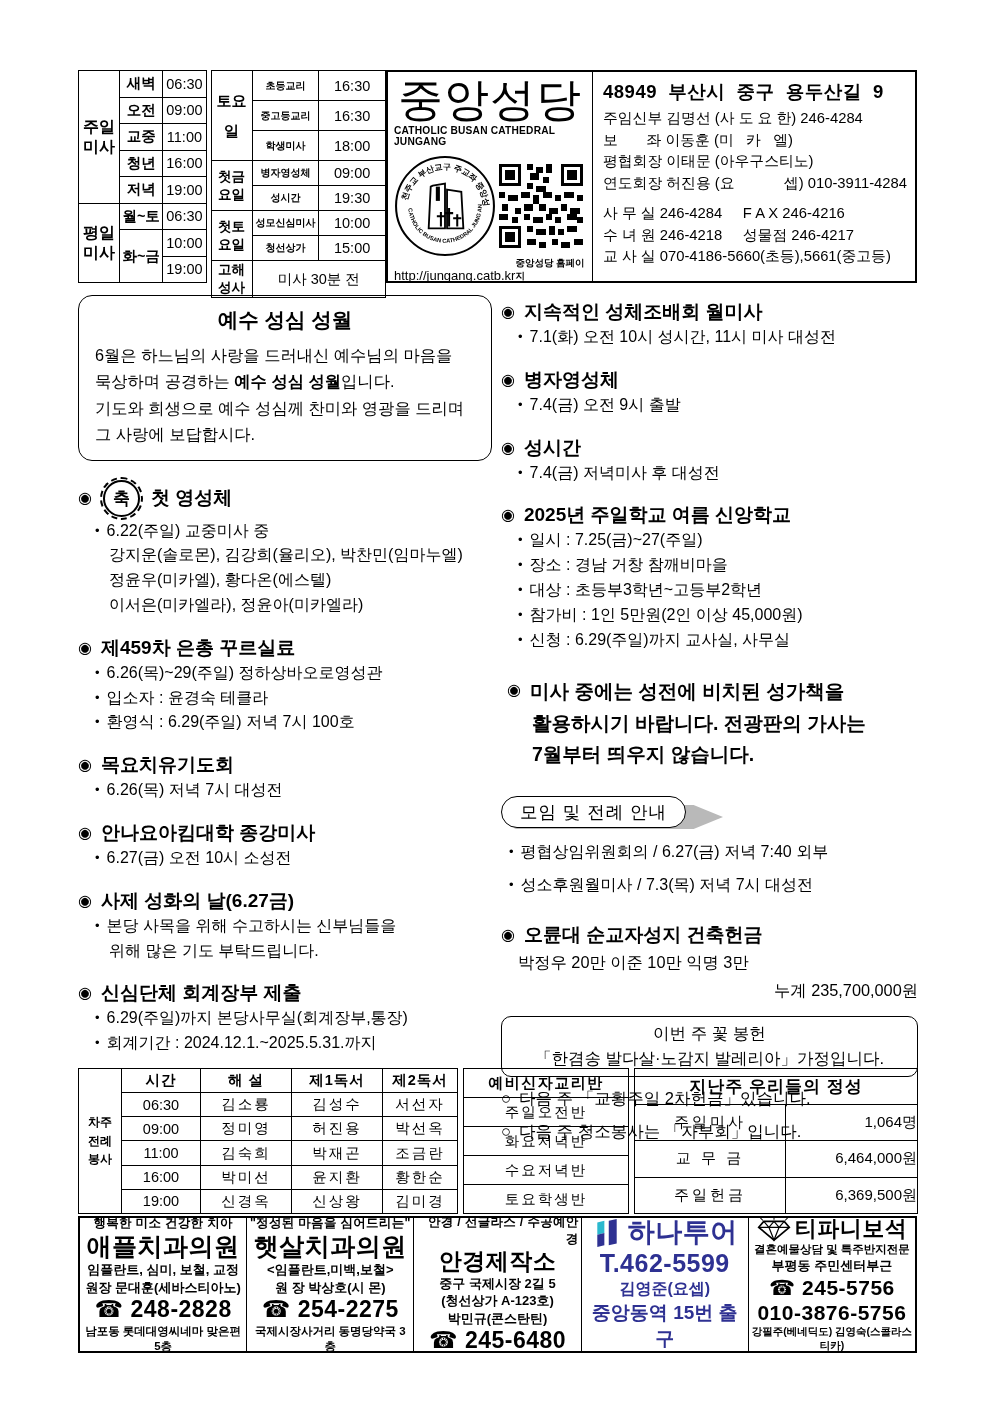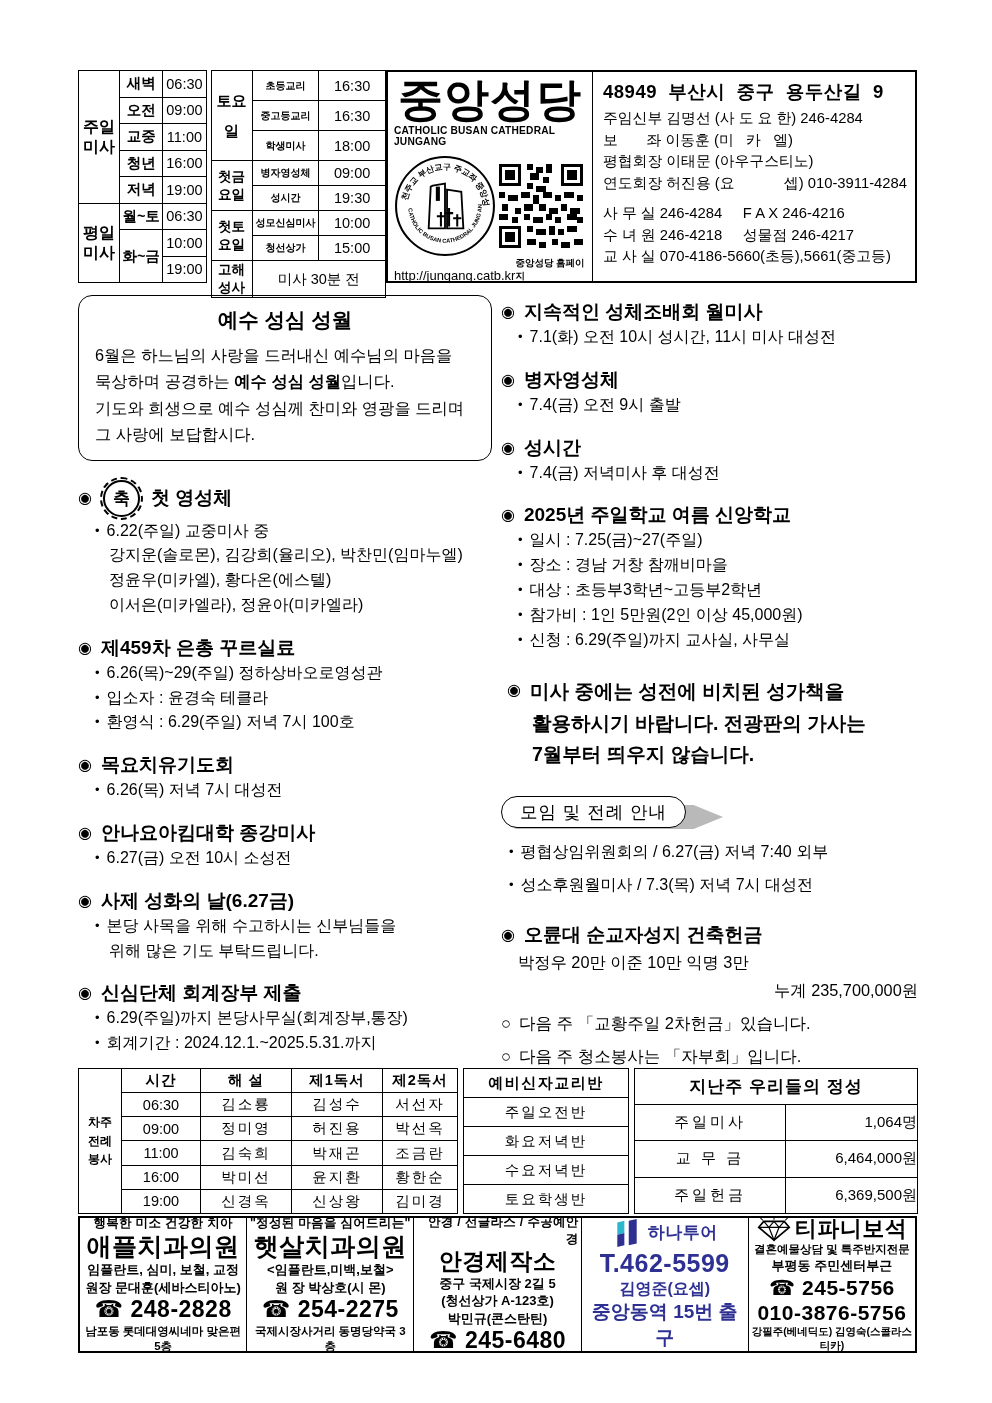--- a/index.html
+++ b/index.html
@@ -18,21 +18,21 @@
   table.mt1 td{height:25px;}
   table.mt1 .glabel{font-weight:bold; font-size:16px; word-break:break-all; line-height:1.25; width:40px;}
   table.mt2{width:176px;}
   table.mt2 td{height:24px;}
   table.mt2 .satlabel{font-weight:bold; font-size:15px; width:40px; word-break:break-all; line-height:2.0;}
   table.mt2 .grplabel{font-weight:bold; font-size:13.5px; width:58px;}
   table.mt2 .nm{font-weight:bold; font-size:10px;}
   
   .header-box{position:absolute; left:386px; top:70px; width:531px; height:213px; border:2px solid #000; display:flex; box-sizing:border-box;}
   .logo-block{width:228px; border-right:1.6px solid #000; box-sizing:border-box; padding:4px 6px 2px 6px; display:flex; flex-direction:column; align-items:center;}
-  .logo-title{font-size:45px; font-weight:bold; letter-spacing:1px; line-height:1.05;}
+  .logo-title{font-size:45px; font-weight:normal; letter-spacing:1px; line-height:1.05;}
   .logo-sub{font-size:10.2px; font-weight:bold; letter-spacing:.2px; margin-top:2px;}
   .logo-mid{display:flex; width:100%; justify-content:space-between; align-items:center; margin-top:8px; flex:1;}
   .logo-foot{display:flex; width:100%; justify-content:space-between; align-items:flex-end;}
   .logo-url{font-size:13px;}
   .qr-caption{font-size:9.5px; font-weight:bold;}
   
   .contact-block{flex:1; padding:7px 8px 4px 10px; box-sizing:border-box;}
   .contact-address{font-size:18.5px; font-weight:bold; letter-spacing:.5px; margin-bottom:4px; white-space:pre;}
   .contact-line{font-size:14.8px; line-height:21.5px; white-space:pre;}
   .contact-group2{margin-top:9px;}
@@ -85,21 +85,21 @@
   .ad{flex:1; border-left:1.6px solid #000; display:flex; flex-direction:column; justify-content:center;
       align-items:center; text-align:center; padding:2px 2px; box-sizing:border-box; overflow:hidden;}
   .ad:first-child{border-left:none;}
   .ad .tag{font-size:12.5px; font-weight:bold; letter-spacing:.3px;text-align:right;}
   .ad .name{font-size:25px; font-weight:bold; letter-spacing:.5px; line-height:1.15;}
   .ad .small{font-size:13px; font-weight:bold; line-height:1.35;}
   .ad .phone{font-size:23px; font-weight:bold; letter-spacing:.5px; line-height:1.2;}
   .ad .foot{font-size:11.5px; font-weight:bold;}
   .hana{color:#2e3192;}
   .hana-row{display:flex; align-items:center; gap:6px;}
-  .hana .name{font-size:17px;}
+  .hana .name{font-size:27px;}
   .hana .phone{font-size:25px;}
   .hana .small{font-size:16px;}
   .hana .loc{font-size:19px; font-weight:bold;}
   .tif .name{font-size:22px;}
   .tif .phone{font-size:21px;}
   .tif-row{display:flex; align-items:center; gap:4px;}
 </style>
 </head>
 <body>
 
@@ -417,20 +417,24 @@
 
     <div class="section" style="margin-top:24px;">
       <div class="sec-head">
           <span class="sec-mark">◉</span>
           <span>오륜대 순교자성지 건축헌금</span>
         </div>
       <div class="donor-line">박정우 20만   이준 10만   익명 3만</div>
       <div class="total-line">누계 235,700,000원</div>
     </div>
 
+    <div class="flower-box">
+      <div class="flower-l1">이번 주 꽃 봉헌</div>
+      <div class="flower-l2">「한겸송 발다살·노감지 발레리아」가정입니다.</div>
+    </div>
 
     <div class="circle-line">
         <span>○</span>
         <span>다음 주 「교황주일 2차헌금」있습니다.</span>
       </div>
     <div class="circle-line">
         <span>○</span>
         <span>다음 주 청소봉사는 「자부회」입니다.</span>
       </div>
   </div>

